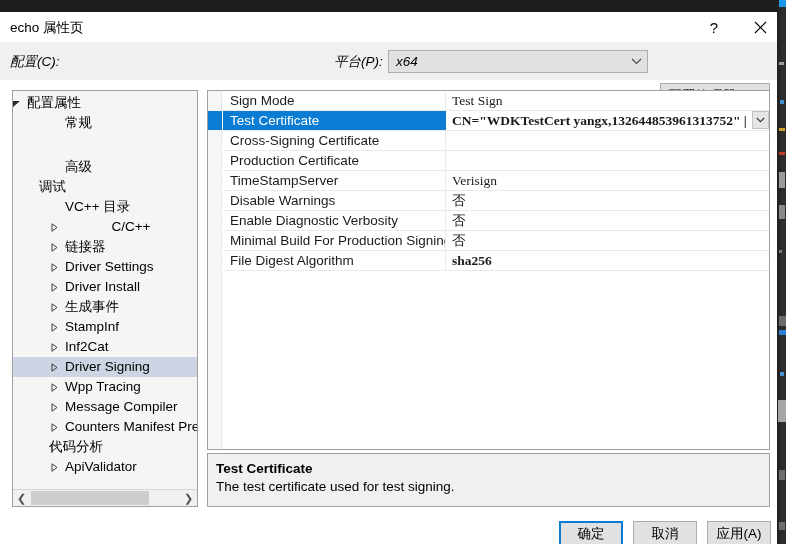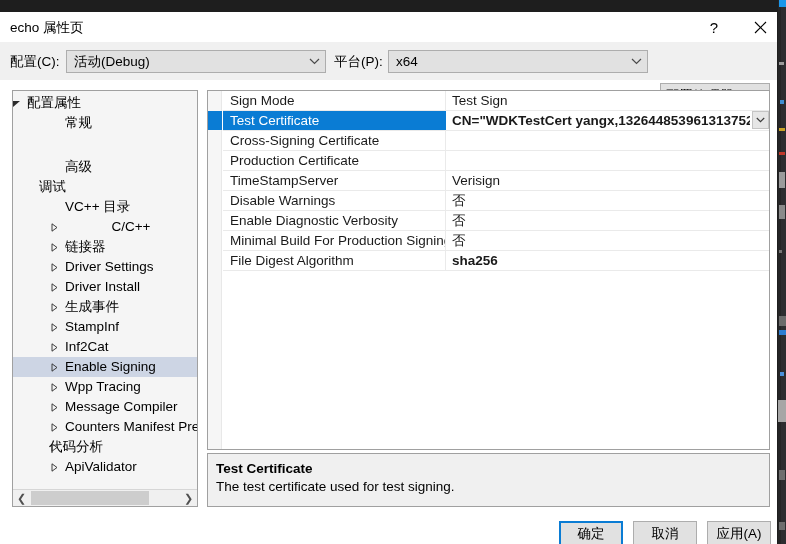--- a/index.html
+++ b/index.html
@@ -110,20 +110,21 @@
   .titlebar .close-btn { left: 737px; }
   .titlebar .close-btn svg { display: block; }
 
   
   .config-strip {
     position: absolute;
     left: 0; top: 30px;
     width: 777px;
     height: 38px;
     background: #f0f0f0;
+    font-style: italic;
   }
   .lbl {
     position: absolute;
     font-size: 13.5px;
     color: #000;
     white-space: nowrap;
   }
   .lbl-config { left: 10px; top: 11px; }
   .lbl-platform { left: 334px; top: 11px; }
 
@@ -281,20 +282,21 @@
     background: #eaeaea;
   }
   .grow .gval {
     position: absolute;
     left: 229px; top: 0;
     right: 2px;
     font-size: 13.5px;
     color: #1a1a1a;
     white-space: nowrap;
     overflow: hidden;
+    font-family: Liberation Serif, serif;
   }
   .grow .gval.bold { font-weight: bold; }
   .grow.selected .gname {
     background: #0a7cd4;
     color: #ffffff;
     left: 0;
     width: 222px;
     padding-left: 7px;
     box-sizing: border-box;
   }
@@ -378,28 +380,20 @@
     <div class="win-btn close-btn">
       <svg width="13" height="13" viewBox="0 0 13 13">
         <line x1="1" y1="1" x2="12" y2="12" stroke="#000" stroke-width="1.1"></line>
         <line x1="12" y1="1" x2="1" y2="12" stroke="#000" stroke-width="1.1"></line>
       </svg>
     </div>
   </div>
 
   <div class="config-strip">
     <div class="lbl lbl-config">配置(C):</div>
-    <div class="combo combo-config">
-      <span class="combo-val">活动(Debug)</span>
-      <span class="combo-arrow">
-        <svg width="11" height="7" viewBox="0 0 11 7">
-            <polyline points="1,1 5.5,5.5 10,1" fill="none" stroke="#4a4a4a" stroke-width="1.2"></polyline>
-          </svg>
-      </span>
-    </div>
 
     <div class="lbl lbl-platform">平台(P):</div>
     <div class="combo combo-platform">
       <span class="combo-val">x64</span>
       <span class="combo-arrow">
         <svg width="11" height="7" viewBox="0 0 11 7">
             <polyline points="1,1 5.5,5.5 10,1" fill="none" stroke="#4a4a4a" stroke-width="1.2"></polyline>
           </svg>
       </span>
     </div>
@@ -484,21 +478,21 @@
             </svg>
           </span>
           <span class="tlabel" style="margin-left: 52px;">Inf2Cat</span>
         </div>
         <div class="tree-item selected">
           <span class="tw" style="left: 34px;">
             <svg width="9" height="9" viewBox="0 0 9 9">
               <polygon points="2,0.8 7,4.5 2,8.2" fill="none" stroke="#2b2b2b" stroke-width="0.9"></polygon>
             </svg>
           </span>
-          <span class="tlabel" style="margin-left: 52px;">Enable Signing</span>
+          <span class="tlabel" style="margin-left: 52px;">Driver Signing</span>
         </div>
         <div class="tree-item">
           <span class="tw" style="left: 34px;">
             <svg width="9" height="9" viewBox="0 0 9 9">
               <polygon points="2,0.8 7,4.5 2,8.2" fill="none" stroke="#2b2b2b" stroke-width="0.9"></polygon>
             </svg>
           </span>
           <span class="tlabel" style="margin-left: 52px;">Wpp Tracing</span>
         </div>
         <div class="tree-item">

